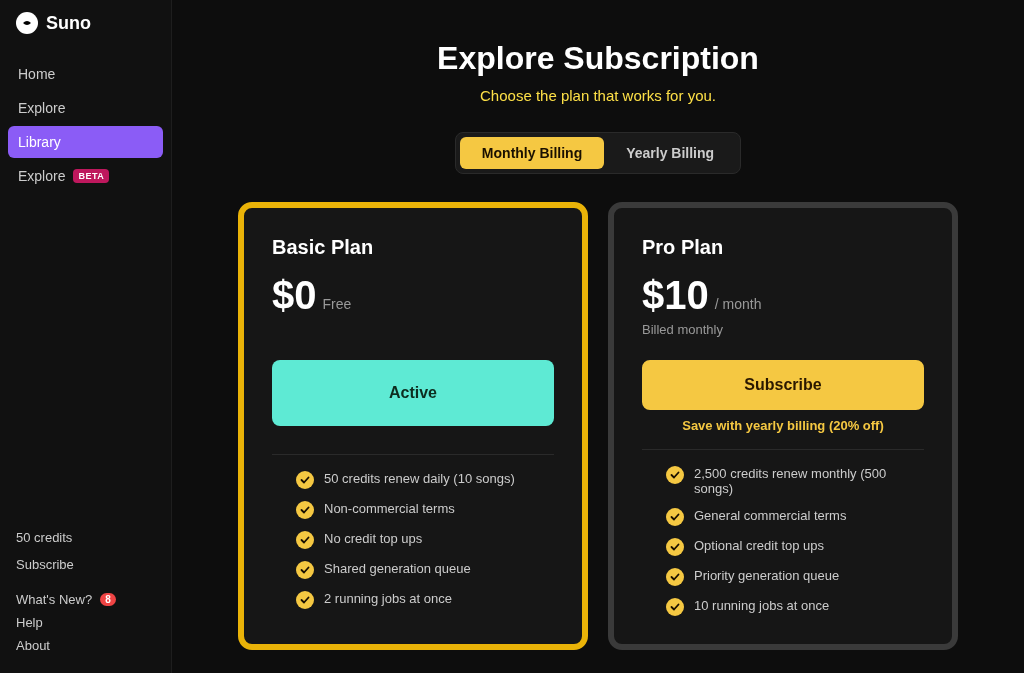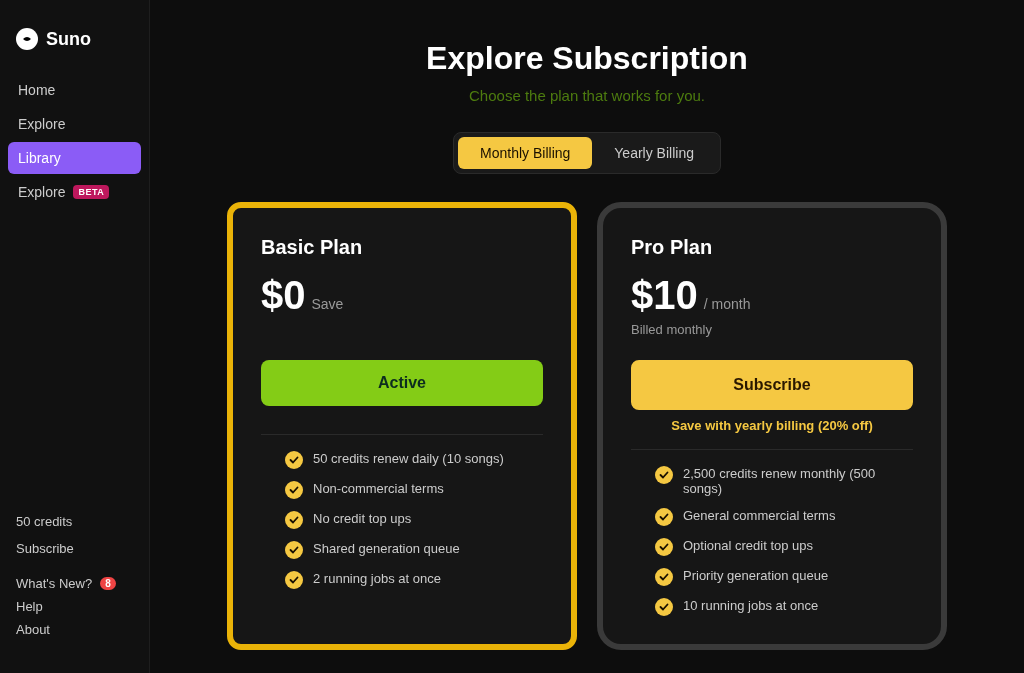--- a/index.html
+++ b/index.html
@@ -8,25 +8,25 @@
       color: #fff;
       font-family: -apple-system, BlinkMacSystemFont, 'Segoe UI', sans-serif;
       display: flex;
       height: 673px;
       width: 1024px;
       overflow: hidden;
     }
 
     
     .sidebar {
-      width: 150px;
+      width: 172px;
       background: #111;
       display: flex;
       flex-direction: column;
-      padding: 20px 0;
+      padding: 4px 0;
       flex-shrink: 0;
       border-right: 1px solid #1e1e1e;
     }
     .sidebar-logo {
       display: flex;
       align-items: center;
       gap: 8px;
       padding: 8px 16px 24px 16px;
       font-size: 18px;
       font-weight: 700;
@@ -130,38 +130,38 @@
       overflow-y: auto;
     }
     .page-title {
       font-size: 32px;
       font-weight: 800;
       color: #fff;
       margin-bottom: 10px;
     }
     .page-subtitle {
       font-size: 15px;
-      color: #4d7c0f;
+      color: #fde047;
       margin-bottom: 28px;
     }
 
     
     .billing-toggle {
       display: flex;
       background: #1a1a1a;
       border-radius: 8px;
       padding: 4px;
       margin-bottom: 28px;
       border: 1px solid #2a2a2a;
     }
     .toggle-btn {
       padding: 8px 22px;
       border-radius: 6px;
       font-size: 14px;
-      font-weight: 400;
+      font-weight: 700;
       cursor: pointer;
       border: none;
       transition: all 0.2s;
     }
     .toggle-btn.active-toggle {
       background: #f5c842;
       color: #1a1000;
     }
     .toggle-btn.inactive-toggle {
       background: transparent;
@@ -181,21 +181,20 @@
       flex: 1;
       background: #161616;
       border-radius: 14px;
       padding: 28px 28px 28px 28px;
       display: flex;
       flex-direction: column;
       border: 6px solid #eab308;
     }
     .plan-card.pro {
       border-color: #3a3a3a;
-      border-radius: 24px;
     }
     .plan-name {
       font-size: 20px;
       font-weight: 700;
       color: #fff;
       margin-bottom: 14px;
     }
     .plan-price-row {
       display: flex;
       align-items: baseline;
@@ -213,25 +212,25 @@
     }
     .plan-billing-note {
       font-size: 13px;
       color: #999;
       margin-bottom: 20px;
       min-height: 18px;
     }
 
     
     .active-btn {
-      background: #84cc16;
+      background: #5eead4;
       color: #0d2d1f;
       border: none;
       border-radius: 8px;
-      padding: 14px;
+      padding: 24px;
       font-size: 16px;
       font-weight: 700;
       cursor: pointer;
       width: 100%;
       margin-bottom: 16px;
     }
 
     
     .subscribe-btn {
       background: #f5c842;
@@ -341,21 +340,21 @@
     <button class="toggle-btn active-toggle">Monthly Billing</button>
     <button class="toggle-btn inactive-toggle">Yearly Billing</button>
   </div>
 
   <div class="plans-container">
 
     <div class="plan-card">
       <div class="plan-name">Basic Plan</div>
       <div class="plan-price-row">
         <span class="plan-price">$0</span>
-        <span class="plan-price-suffix">Save</span>
+        <span class="plan-price-suffix">Free</span>
       </div>
       <div class="plan-billing-note"></div>
       <button class="active-btn">Active</button>
       <hr class="divider">
       <ul class="features-list">
         <li class="feature-item">
           <span class="check-icon">
             <svg viewBox="0 0 10 10" fill="none">
                 <polyline points="1.5,5 4,7.5 8.5,2.5" stroke="#1a1000" stroke-width="1.8" stroke-linecap="round" stroke-linejoin="round"></polyline>
               </svg>

